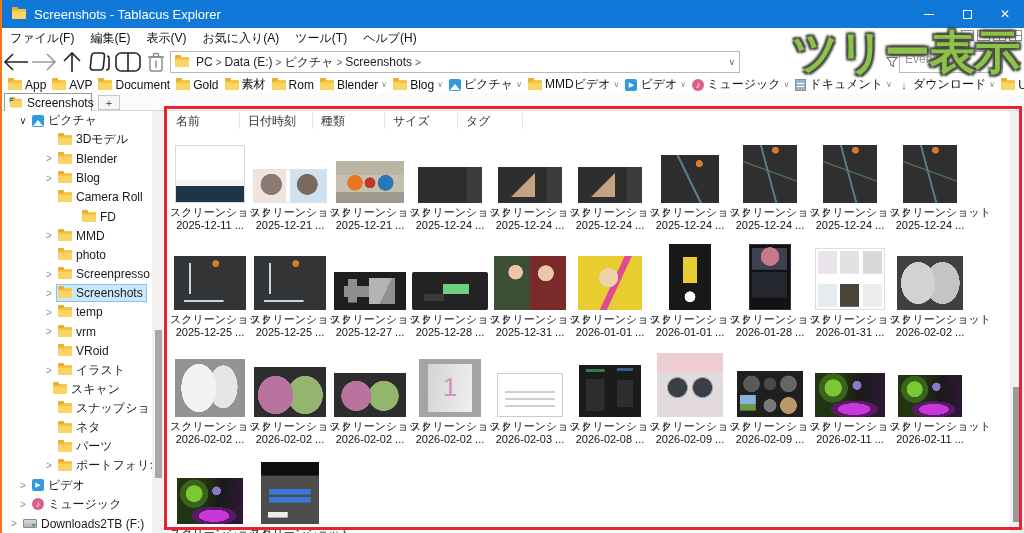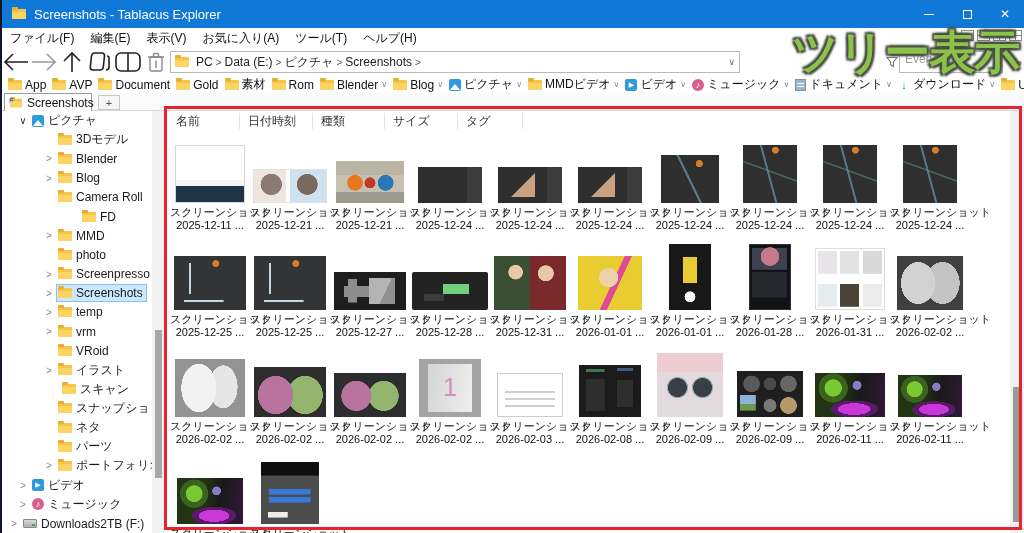--- a/index.html
+++ b/index.html
@@ -1,19 +1,19 @@
 <!DOCTYPE html>
 <html><head>
 <meta charset="utf-8">
 <style>
   * { margin:0; padding:0; box-sizing:border-box; }
   html,body { width:1024px; height:533px; overflow:hidden; background:#fff;
     font-family:"Liberation Sans","DejaVu Sans",sans-serif; }
   .window { position:relative; width:1024px; height:533px; overflow:hidden;
-    border-left:2px solid #0f172a; background:#b91c1c; }
+    border-left:2px solid #f97316; background:#b91c1c; }
 
   
   .titlebar { position:absolute; left:0; top:0; width:100%; height:28px;
     background:#1079d8; display:flex; align-items:center; color:#fff; font-size:13px; }
   .titlebar .app-icon { margin:0 8px 0 10px; }
   .win-controls { position:absolute; right:0; top:0; height:28px; display:flex; }
   .win-btn { width:38px; height:28px; display:flex; align-items:center; justify-content:center;
     color:#fff; font-size:12px; }
   .glyph-min { width:10px; height:1px; background:#fff; display:block; }
   .glyph-max { width:9px; height:9px; border:1px solid #fff; display:block; }
@@ -496,21 +496,21 @@
             <span class="lbl">VRoid</span>
           </span>
         </div>
         <div class="tree-item" style="padding-left: 40px;">
           <span class="expander">&gt;</span>
           <span class="row-inner">
             <span class="ic ic-folder"></span>
             <span class="lbl">イラスト</span>
           </span>
         </div>
-        <div class="tree-item" style="padding-left: 44px;">
+        <div class="tree-item" style="padding-left: 35px;">
           <span class="expander"></span>
           <span class="row-inner">
             <span class="ic ic-folder"></span>
             <span class="lbl">スキャン</span>
           </span>
         </div>
         <div class="tree-item" style="padding-left: 40px;">
           <span class="expander"></span>
           <span class="row-inner">
             <span class="ic ic-folder"></span>

